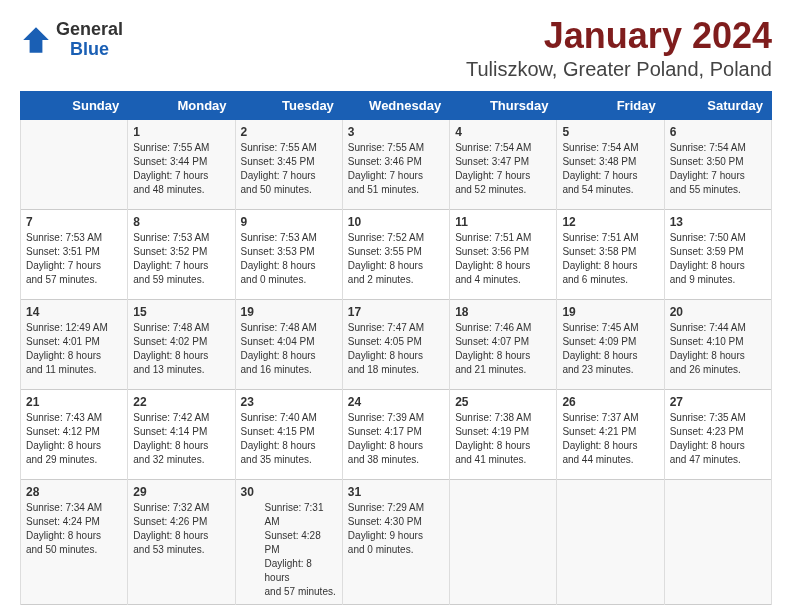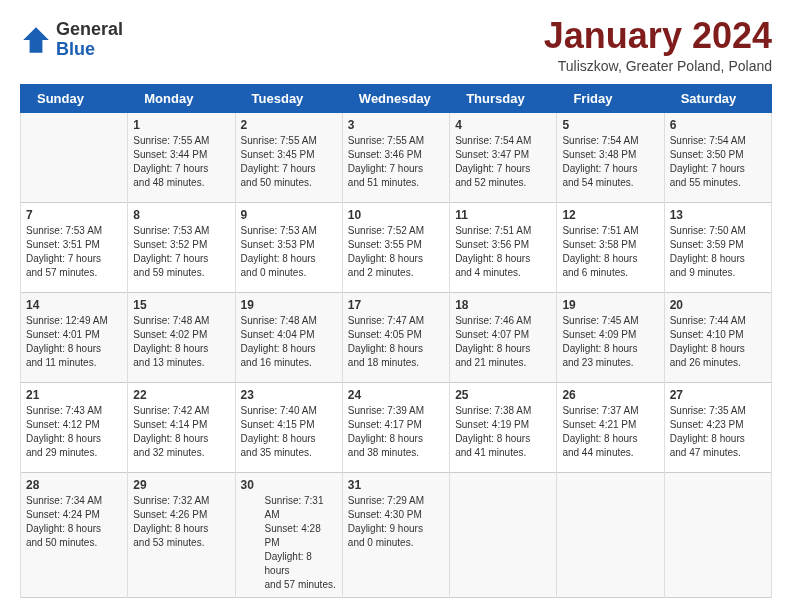--- a/index.html
+++ b/index.html
@@ -13,20 +13,21 @@
     .header-area {
       display: flex;
       align-items: flex-start;
       justify-content: space-between;
       margin-bottom: 10px;
     }
     .logo {
       display: flex;
       align-items: center;
       margin-top: 4px;
+      text-align: center;
     }
     .logo-text {
       display: flex;
       flex-direction: column;
       line-height: 1.1;
     }
     .logo-general {
       font-size: 18px;
       font-weight: bold;
       color: #333;
@@ -44,36 +45,36 @@
     .title-area {
       text-align: right;
     }
     .month-title {
       font-size: 36px;
       font-weight: bold;
       color: #7f1d1d;
       line-height: 1.1;
     }
     .location-title {
-      font-size: 14px;
+      font-size: 20px;
       color: #444;
       margin-top: 2px;
     }
     table {
       width: 100%;
       border-collapse: collapse;
       table-layout: fixed;
     }
     thead tr th {
       background-color: #1a5fb4;
       color: #fff;
       font-size: 13px;
       font-weight: bold;
-      padding: 6px 16px;
-      text-align: left;
+      padding: 6px 8px;
+      text-align: right;
       border: 1px solid #1a5fb4;
     }
     tbody tr {
       border-bottom: 1px solid #ccc;
     }
     tbody tr td {
       vertical-align: top;
       padding: 5px 5px 5px 5px;
       font-size: 10.5px;
       color: #333;

